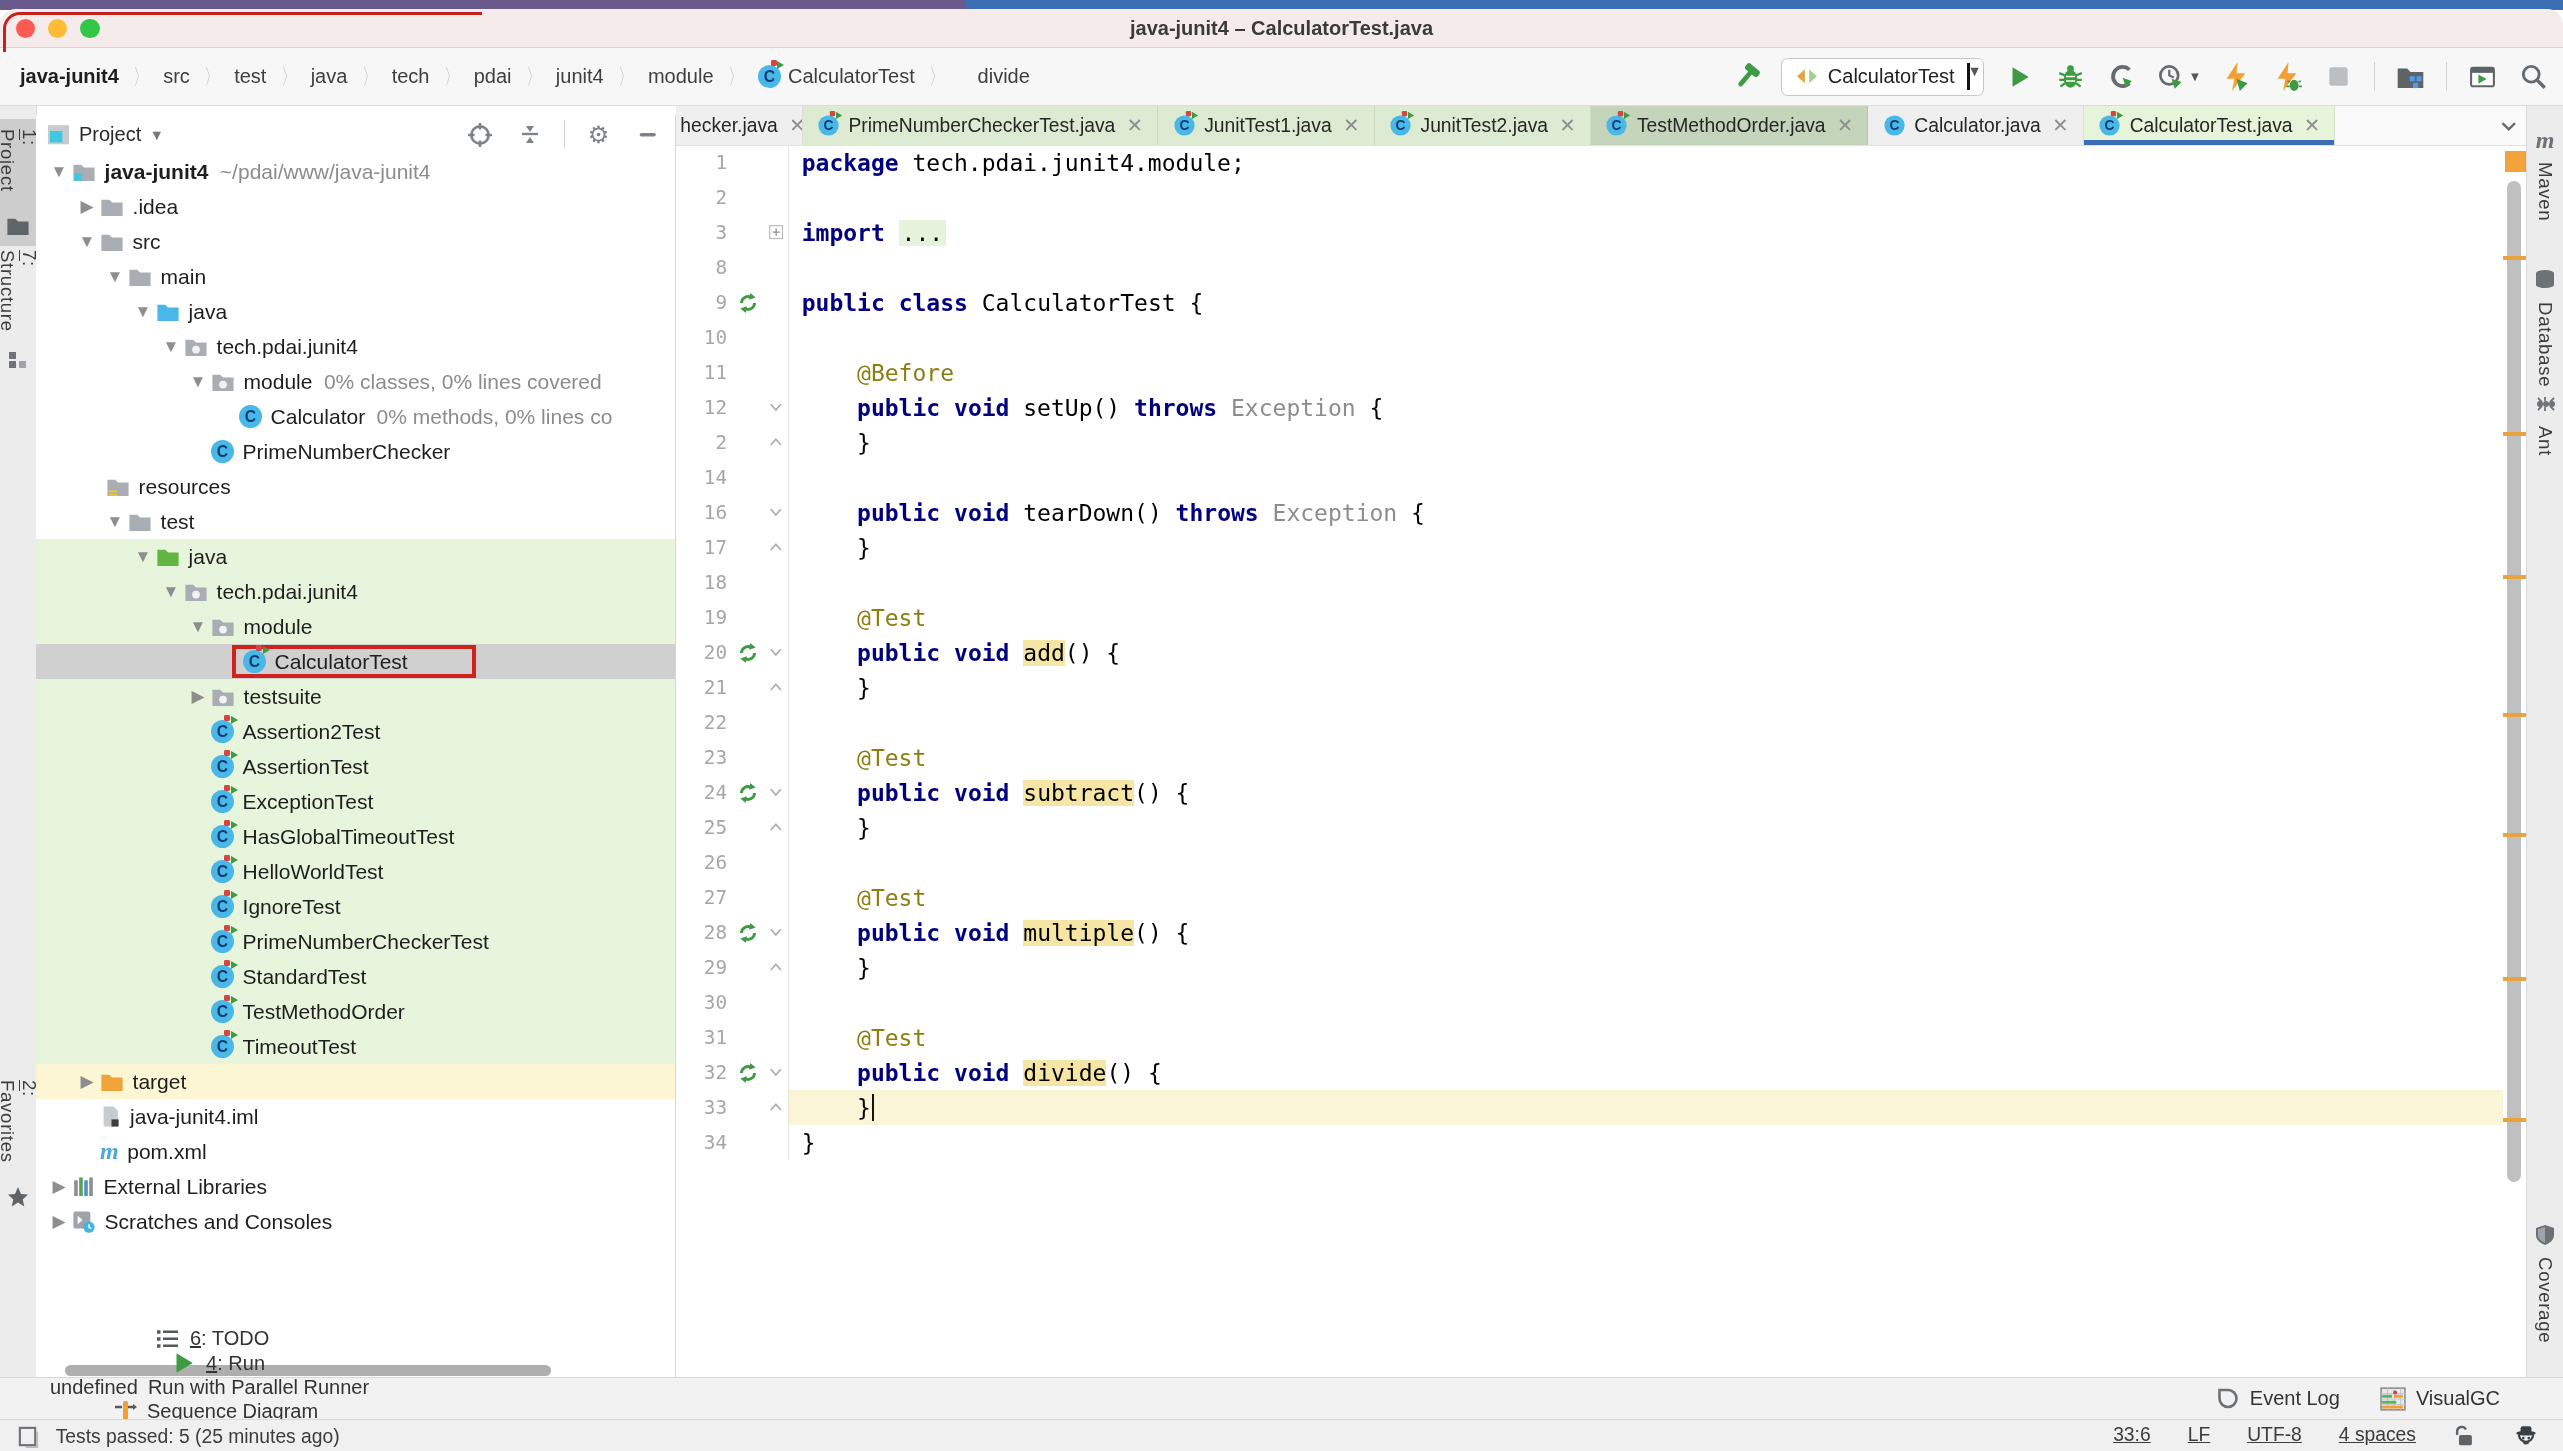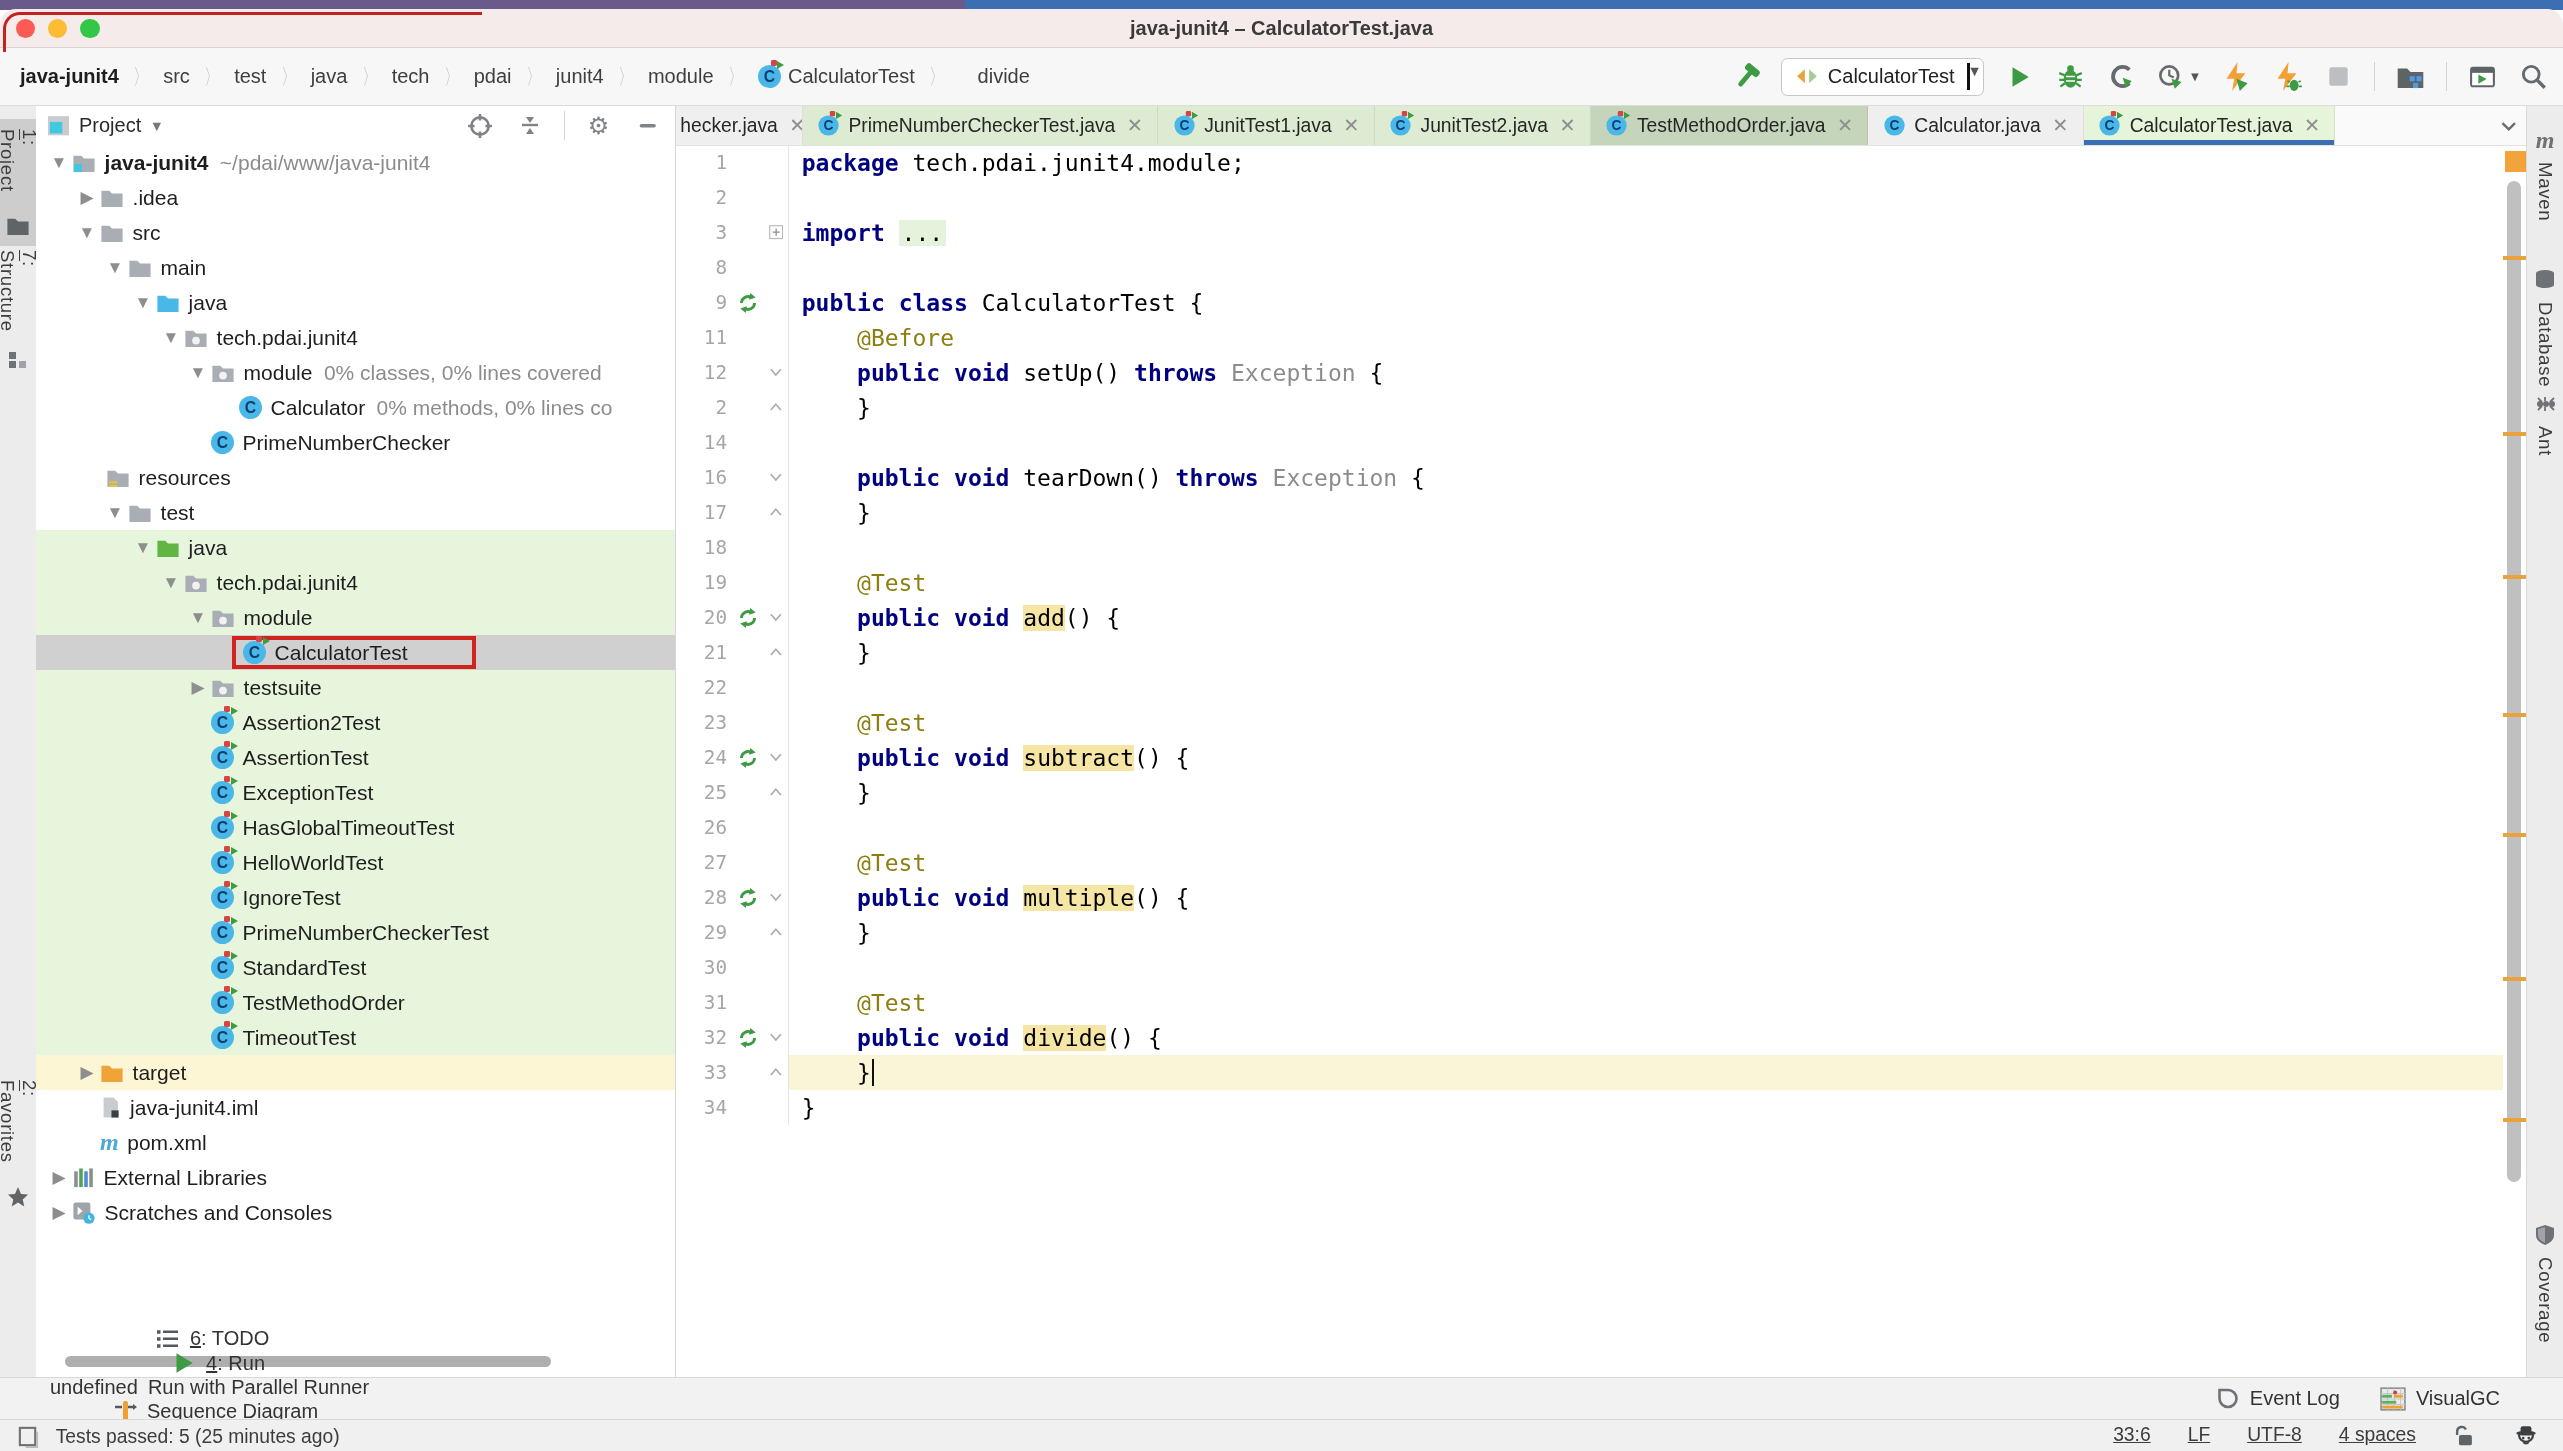--- a/index.html
+++ b/index.html
@@ -34,21 +34,21 @@
          border:0.7px solid #C6C6C6;border-radius:6.4px;font-size:20px;color:#222;}
   .combo .caret{font-size:14.3px;color:#555;margin-left:4.3px;}
   .sepv{width:0.7px;height:29px;background:#D4D4D4;}
   
   .main{position:absolute;top:106px;left:0;right:0;bottom:75px;}
   .lstripe{position:absolute;left:0;top:0;bottom:0;width:36px;background:#ECECEC;border-right:0.7px solid #D9D9D9;}
   .stripe-item{position:absolute;left:0;width:36px;display:flex;flex-direction:column;align-items:center;gap:10px;padding:10px 0;}
   .stripe-item.sel{background:#CDCDCD;}
   .vtext{writing-mode:vertical-rl;font-size:18.6px;color:#3C3C3C;letter-spacing:0.7px;}
   
-  .ppanel{position:absolute;left:36px;top:0;bottom:0;width:639px;background:#FFF;border-right:0.7px solid #D6D6D6;overflow:hidden;}
+  .ppanel{position:absolute;left:36px;top:9px;bottom:0;width:639px;background:#FFF;border-right:0.7px solid #D6D6D6;overflow:hidden;}
   .pheader{height:39px;display:flex;align-items:center;padding:0 11.4px;}
   .pheader .ptitle{display:flex;align-items:center;gap:8.6px;font-size:20px;color:#2A2A2A;}
   .pheader .spacer{flex:1;}
   .pheader .hicons{display:flex;align-items:center;gap:18.6px;}
   .ptree{position:relative;}
   .trow{height:35px;display:flex;align-items:center;white-space:nowrap;font-size:21px;color:#1E1E1E;}
   .trow.g{background:#E7F5DD;} .trow.y{background:#FCF6D4;} .trow.sel{background:#D0D0D0;}
   .tchev{width:26px;text-align:center;color:#8E8E8E;font-size:17px;flex:none;}
   .tlabel{margin-left:8.6px;}
   .tlabel.bold{font-weight:bold;}
@@ -698,20 +698,26 @@
                 <path d="M4 10 a6 6 0 0 1 9-5" stroke="#3E9B44" stroke-width="2.6" fill="none"></path>
                 <path d="M16 10 a6 6 0 0 1 -9 5" stroke="#3E9B44" stroke-width="2.6" fill="none"></path>
                 <path d="M12 1 l5 4 -6 2 z" fill="#3E9B44"></path>
                 <path d="M8 19 l-5 -4 6 -2 z" fill="#3E9B44"></path>
               </svg>
             </span>
             <span class="gutfold"></span>
             <span class="codetext"><span class="kw">public</span><span> </span><span class="kw">class</span><span> CalculatorTest {</span></span>
           </div>
           <div class="codeline">
+            <span class="ln">10</span>
+            <span class="gutrun"></span>
+            <span class="gutfold"></span>
+            <span class="codetext"></span>
+          </div>
+          <div class="codeline">
             <span class="ln">11</span>
             <span class="gutrun"></span>
             <span class="gutfold"></span>
             <span class="codetext"><span>    </span><span class="an">@Before</span></span>
           </div>
           <div class="codeline">
             <span class="ln">12</span>
             <span class="gutrun"></span>
             <span class="gutfold">
               <svg width="15.7" height="14.3" viewBox="0 0 22 20">

